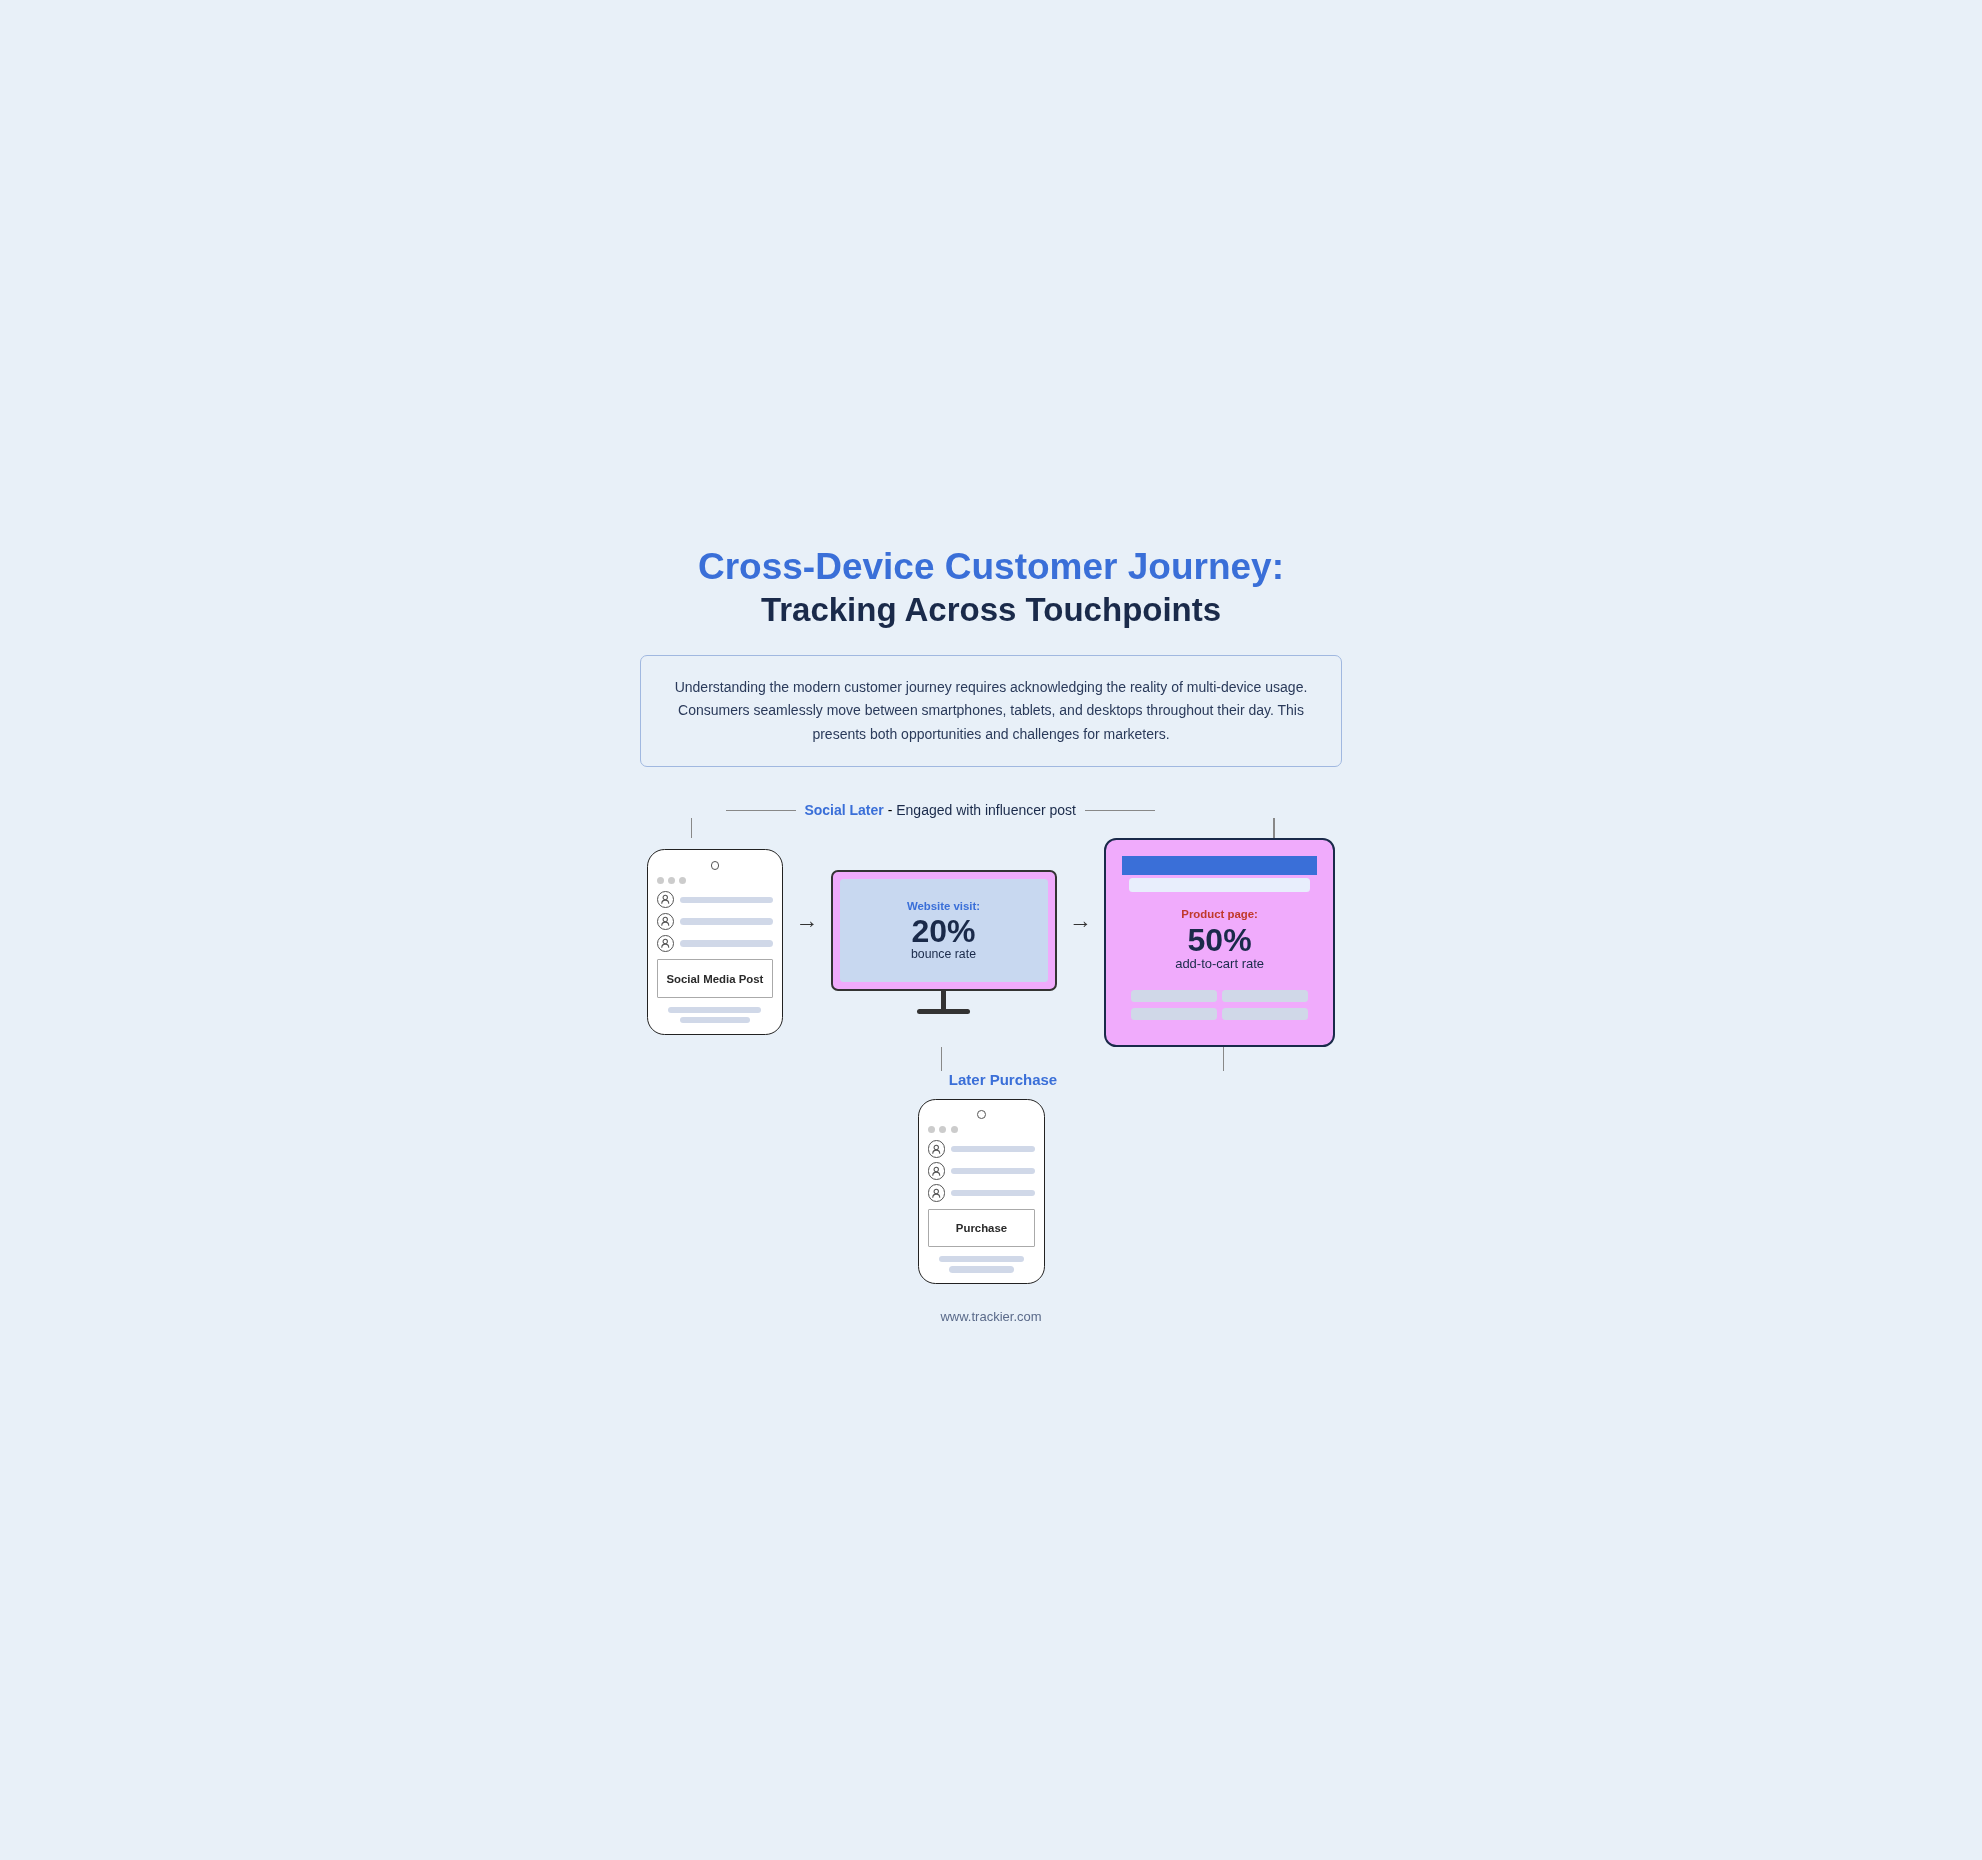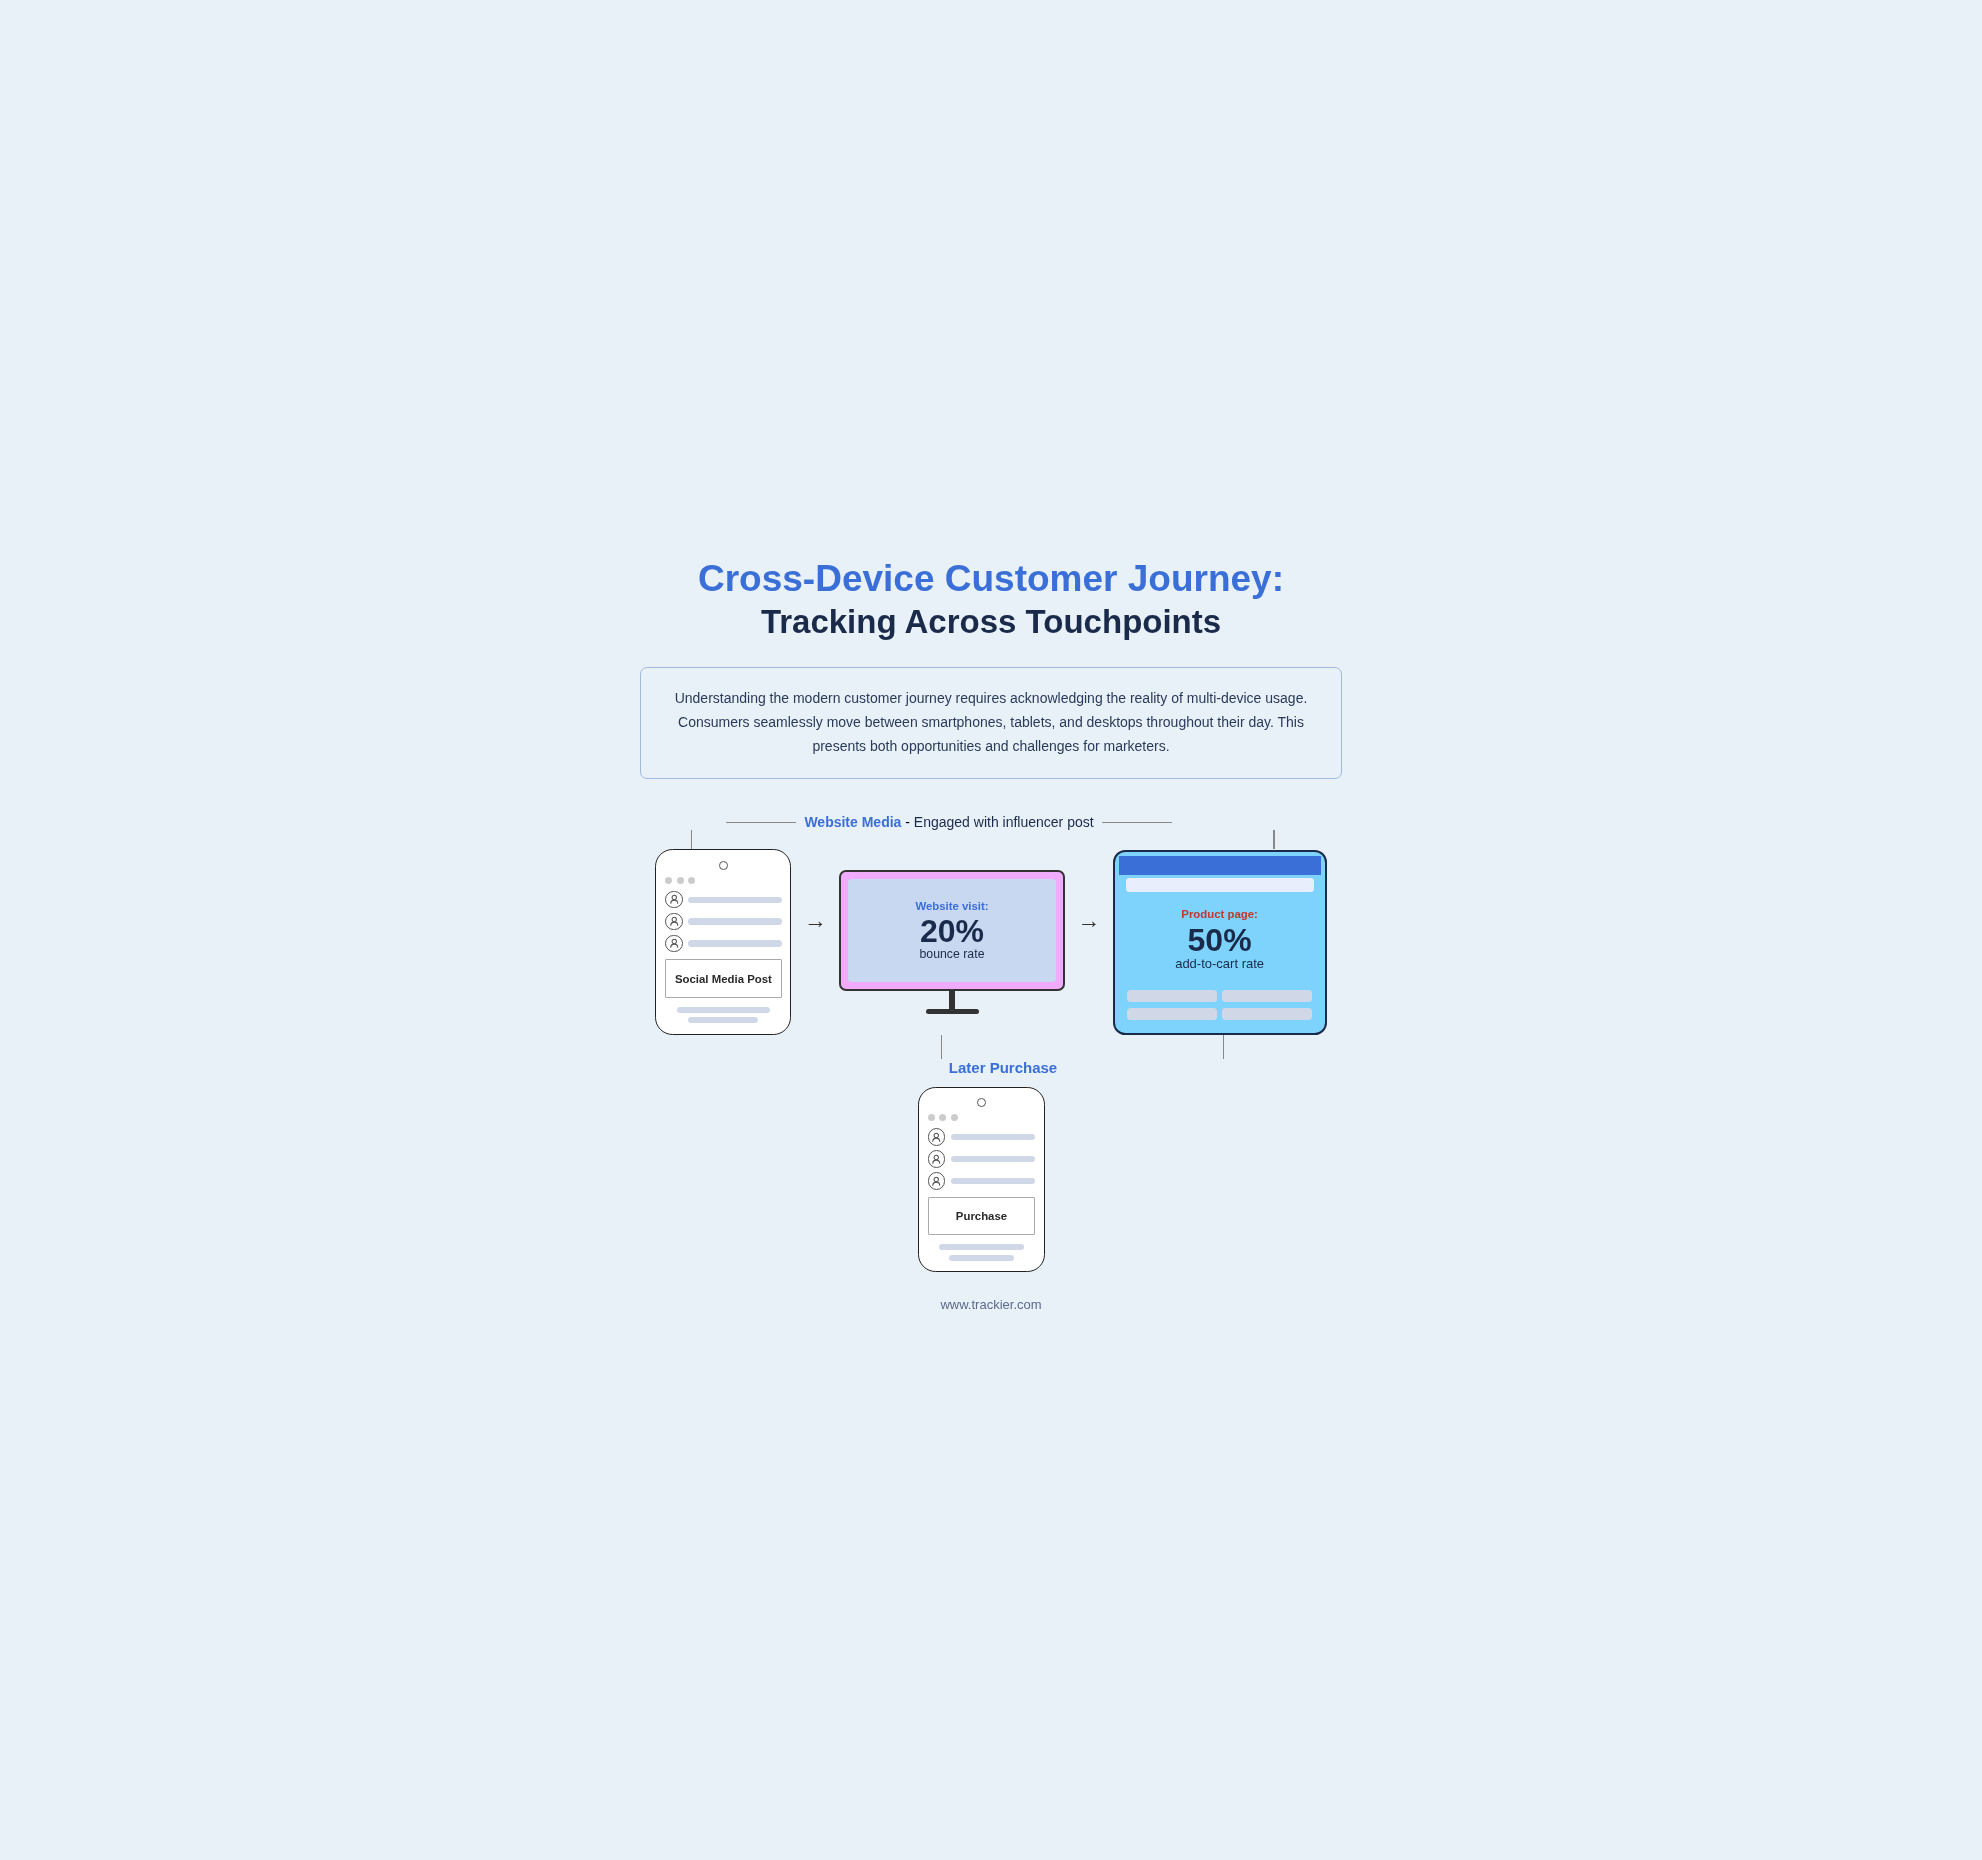--- a/index.html
+++ b/index.html
@@ -174,25 +174,25 @@
 
     .monitor-base {
       width: 53px;
       height: 5.3px;
       background: #333;
       border-radius: 2.6px;
       margin: 0 auto;
     }
 
     .tablet {
-      width: 214px;
-      background: #7dd3fc;
+      width: 231px;
+      background: #f0abfc;
       border: 2.6px solid #1a2a4a;
       border-radius: 12.3px;
-      padding: 4px;
+      padding: 16px;
       overflow: hidden;
       position: relative;
     }
 
     .tablet-topbar {
       background: #3a6fd8;
       height: 19.3px;
       border-radius: 0;
     }
 
@@ -312,21 +312,21 @@
 
       <div style="display:flex; align-items:center; margin:0 17.6px 0 17.6px;">
 
         <div style="display:flex; flex-direction:column; align-items:center; width:68px; flex-shrink:0;">
           
         </div>
 
         <div class="tc-line" style="max-width:70px;"></div>
 
         <div class="tc-label">
-          <span class="blue">Website Media</span><span> - </span><span class="dark">Engaged with influencer post</span>
+          <span class="blue">Social Later</span><span> - </span><span class="dark">Engaged with influencer post</span>
         </div>
 
         <div class="tc-line" style="max-width:70px;"></div>
 
         <div style="width:101px; flex-shrink:0;"></div>
       </div>
 
       <div style="display:flex; justify-content:space-between; padding:0 17.6px; margin-bottom:0;">
         <div style="display:flex; flex-direction:column; align-items:center; width:68px;">
           <div style="width:1.3px; height:19.3px; background:#888; margin:0 auto;"></div>

